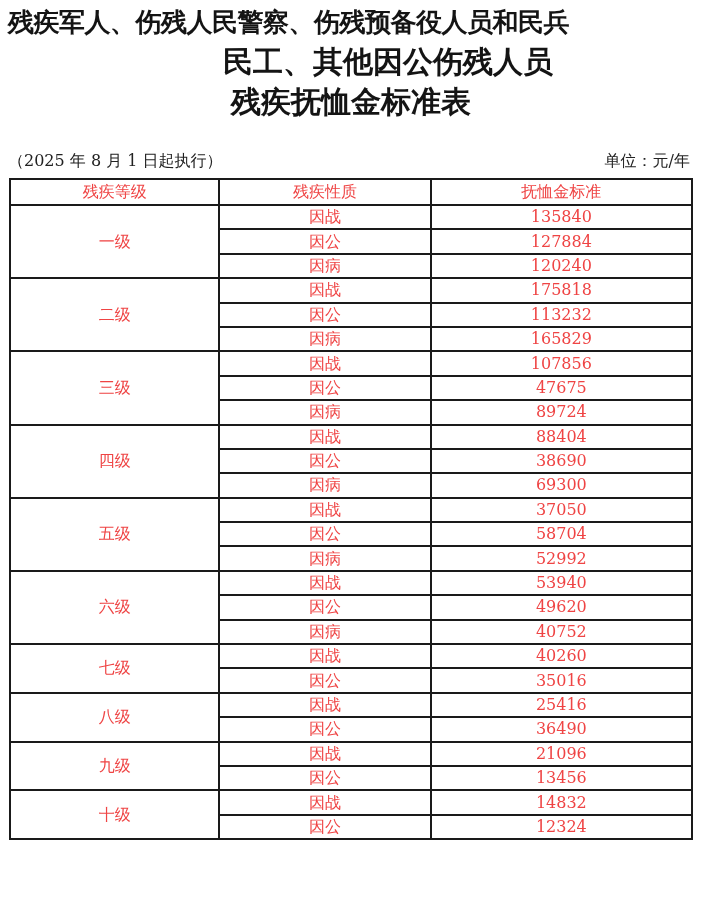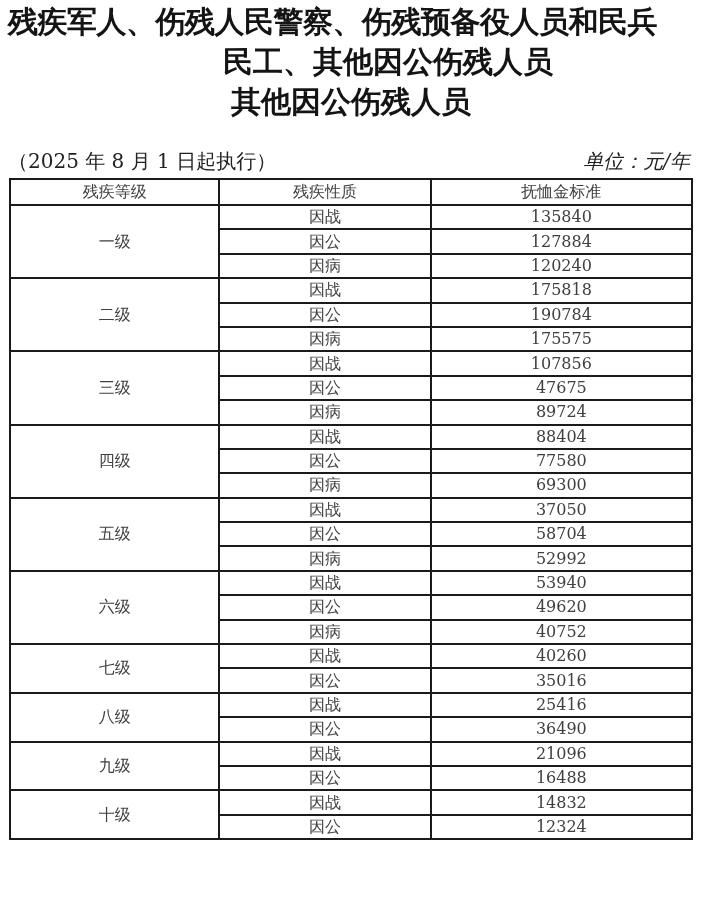--- a/index.html
+++ b/index.html
@@ -1,40 +1,40 @@
 <!DOCTYPE html>
 <html><head>
 <meta charset="utf-8">
 <style>
   html, body { margin: 0; padding: 0; background: #ffffff; }
   body { width: 702px; height: 903px; position: relative; overflow: hidden;
          font-family: "DejaVu Serif", "Liberation Serif", serif; color: #111; }
   .title { position: absolute; left: 0; width: 702px; text-align: center;
            font-weight: bold; font-size: 30px; letter-spacing: 0px; line-height: 36px; color: #141414; }
-  .t1 { top: 4px; left: 8px; width: 690px; text-align: left; font-size: 30px; letter-spacing: -0.5px; }
+  .t1 { top: 4px; left: 8px; width: 690px; text-align: left; font-size: 26px; letter-spacing: -0.5px; }
   .t2 { top: 44px; margin-left: 37px; }
   .t3 { top: 84px; }
   .subline { position: absolute; top: 148px; left: 8px; right: 12px; height: 26px;
-             font-size: 20px; line-height: 26px; color: #222; }
+             font-size: 16px; line-height: 26px; color: #222; }
   .subline .left { position: absolute; left: 0; }
-  .subline .right { position: absolute; right: 0; font-style: italic; }
+  .subline .right { position: absolute; right: 0; }
   table.main { position: absolute; top: 178px; left: 9px; width: 684px; border-collapse: collapse;
-               font-size: 16px; color: #404040; padding-left: 28px; }
+               font-size: 16px; color: #ef4444; padding-left: 28px; }
   table.main td, table.main th { border: 2px solid #1a1a1a; text-align: center; padding: 0;
                                  font-weight: normal; }
   table.main th { height: 24px; font-size: 16px; }
   table.main td { height: 22.4px; line-height: 20px; }
   col.c1 { width: 210px; } col.c2 { width: 212px; } col.c3 { width: 262px; }
 </style>
 </head>
 <body>
 
 <div class="title t1">残疾军人、伤残人民警察、伤残预备役人员和民兵</div>
 <div class="title t2">民工、其他因公伤残人员</div>
-<div class="title t3">其他因公伤残人员</div>
+<div class="title t3">残疾抚恤金标准表</div>
 
 <div class="subline">
   <span class="left">（2025 年 8 月 1 日起执行）</span>
   <span class="right">单位：元/年</span>
 </div>
 
 <table class="main">
   <colgroup>
       <col class="c1">
       <col class="c2">
@@ -61,25 +61,25 @@
         <td>因病</td>
         <td>120240</td>
       </tr>
       <tr>
         <td rowspan="3">二级</td>
         <td>因战</td>
         <td>175818</td>
       </tr>
       <tr>
         <td>因公</td>
-        <td>190784</td>
+        <td>113232</td>
       </tr>
       <tr>
         <td>因病</td>
-        <td>175575</td>
+        <td>165829</td>
       </tr>
       <tr>
         <td rowspan="3">三级</td>
         <td>因战</td>
         <td>107856</td>
       </tr>
       <tr>
         <td>因公</td>
         <td>47675</td>
       </tr>
@@ -87,21 +87,21 @@
         <td>因病</td>
         <td>89724</td>
       </tr>
       <tr>
         <td rowspan="3">四级</td>
         <td>因战</td>
         <td>88404</td>
       </tr>
       <tr>
         <td>因公</td>
-        <td>77580</td>
+        <td>38690</td>
       </tr>
       <tr>
         <td>因病</td>
         <td>69300</td>
       </tr>
       <tr>
         <td rowspan="3">五级</td>
         <td>因战</td>
         <td>37050</td>
       </tr>
@@ -144,21 +144,21 @@
         <td>因公</td>
         <td>36490</td>
       </tr>
       <tr>
         <td rowspan="2">九级</td>
         <td>因战</td>
         <td>21096</td>
       </tr>
       <tr>
         <td>因公</td>
-        <td>16488</td>
+        <td>13456</td>
       </tr>
       <tr>
         <td rowspan="2">十级</td>
         <td>因战</td>
         <td>14832</td>
       </tr>
       <tr>
         <td>因公</td>
         <td>12324</td>
       </tr>

